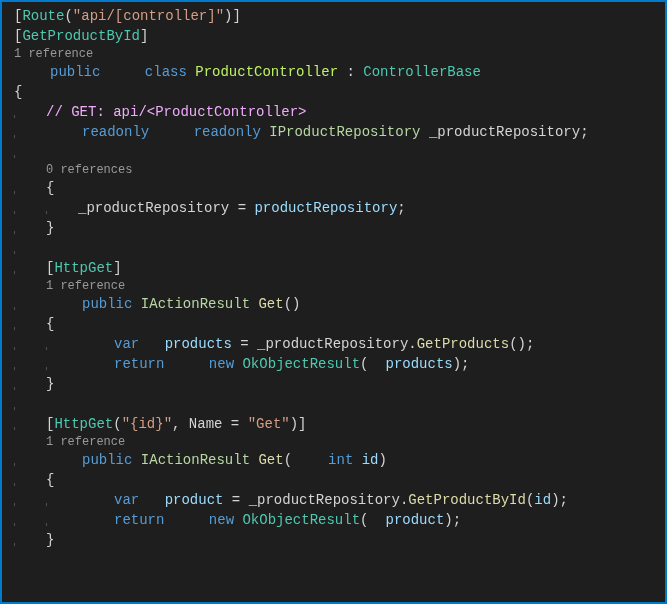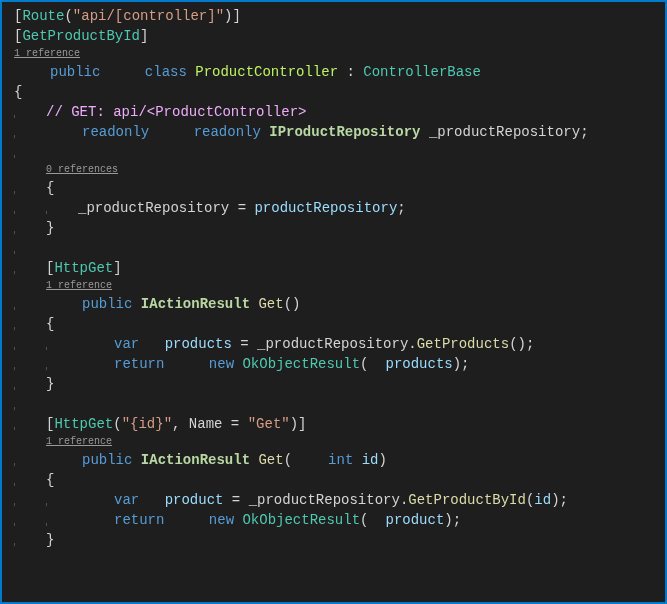--- a/index.html
+++ b/index.html
@@ -14,27 +14,26 @@
       border: 2px solid #007acc;
     }
     .editor {
       padding: 4px 0 4px 12px;
       line-height: 20px;
       position: relative;
     }
     .line { white-space: pre; position: relative; }
     .codelens {
       color: #999999;
-      font-size: 10px;
+      font-size: 12px;
       line-height: 16px;
       white-space: pre;
-      text-decoration: underline;
     }
     .t-type { color: #4ec9b0; }
-    .t-iface { color: #b8d7a3; font-weight: bold; }
+    .t-iface { color: #b8d7a3; }
     .t-kw { color: #569cd6; margin-left: 36px; }
     .t-str { color: #d69d85; }
     .t-cmt { color: #f0abfc; }
     .t-pn { color: #d4d4d4; }
     .t-method { color: #dcdcaa; }
     .t-var { color: #9cdcfe; margin-left: 17px; }
     .t-field { color: #d4d4d4; }
     .t-param { color: #9cdcfe; }
     .t-classname { color: #bef264; text-align: center; }
     .indent { display:inline-block; width: 32px; position: relative; }

